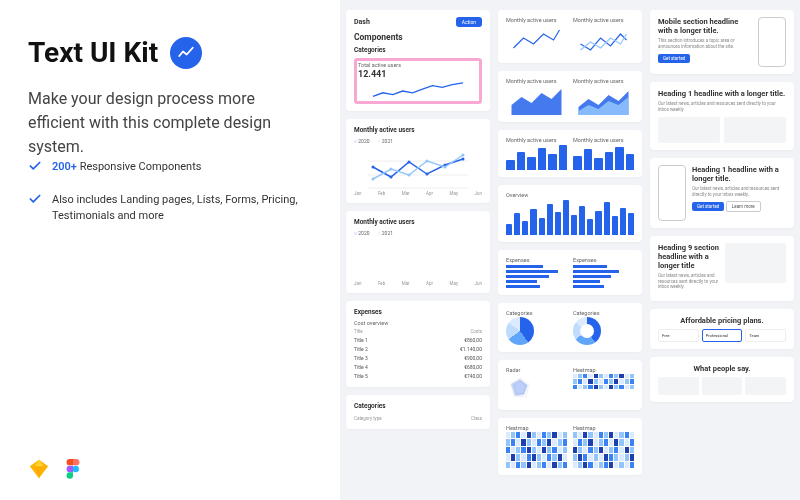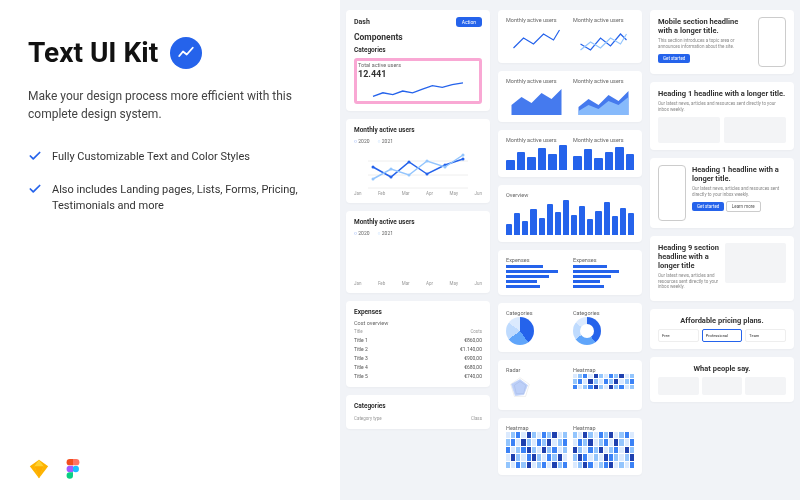--- a/index.html
+++ b/index.html
@@ -3,21 +3,21 @@
 <meta charset="utf-8">
 <style>
 * { box-sizing: border-box; margin: 0; padding: 0; }
 body { font-family: -apple-system, BlinkMacSystemFont, "Segoe UI", Roboto, sans-serif; background: #f5f6f8; width: 800px; height: 500px; overflow: hidden; display: flex; }
 
 .left-panel { width: 340px; padding: 36px 28px 20px 28px; background: #fff; display: flex; flex-direction: column; }
 .title-row { display: flex; align-items: center; gap: 12px; margin-bottom: 18px; }
 .title { font-size: 28px; font-weight: 700; color: #111; }
 .logo-badge { width: 32px; height: 32px; border-radius: 50%; background: #2563eb; display: flex; align-items: center; justify-content: center; }
 .logo-badge svg { width: 18px; height: 18px; }
-.tagline { font-size: 12px; line-height: 1.5; color: #444; margin-bottom: 26px; }
+.tagline { font-size: 16px; line-height: 1.5; color: #444; }
 .features { display: flex; flex-direction: column; gap: 18px; margin-bottom: auto; }
 .feature { display: flex; align-items: flex-start; gap: 10px; font-size: 11px; color: #333; line-height: 1.4; }
 .feature .check { flex-shrink: 0; width: 14px; height: 14px; display: flex; align-items: center; justify-content: center; color: #2563eb; }
 .feature .count { color: #2563eb; font-weight: 600; }
 .tool-icons { display: flex; gap: 12px; margin-top: 20px; }
 .tool-icon { width: 22px; height: 22px; }
 
 .previews { flex: 1; background: #f1f3f7; padding: 10px 6px; display: flex; gap: 8px; overflow: hidden; }
 .col { flex: 1; display: flex; flex-direction: column; gap: 8px; }
 .card { background: #fff; border-radius: 4px; padding: 7px 8px; font-size: 6px; color: #333; box-shadow: 0 1px 2px rgba(0,0,0,0.03); }
@@ -86,21 +86,21 @@
   </div>
   <div class="tagline">Make your design process more efficient with this complete design system.</div>
 
   <div class="features">
     <div class="feature">
       <span class="check">
           <svg width="14" height="14" viewBox="0 0 24 24">
             <polyline points="4,12 9,17 20,6" fill="none" stroke="#2563eb" stroke-width="3" stroke-linecap="round" stroke-linejoin="round"></polyline>
           </svg>
         </span>
-      <span>Fully Customizable Text and Color Styles</span>
+      <span><span class="count">200+</span><span> Responsive Components</span></span>
     </div>
     <div class="feature">
       <span class="check">
           <svg width="14" height="14" viewBox="0 0 24 24">
             <polyline points="4,12 9,17 20,6" fill="none" stroke="#2563eb" stroke-width="3" stroke-linecap="round" stroke-linejoin="round"></polyline>
           </svg>
         </span>
       <span>Also includes Landing pages, Lists, Forms, Pricing, Testimonials and more</span>
     </div>
   </div>

